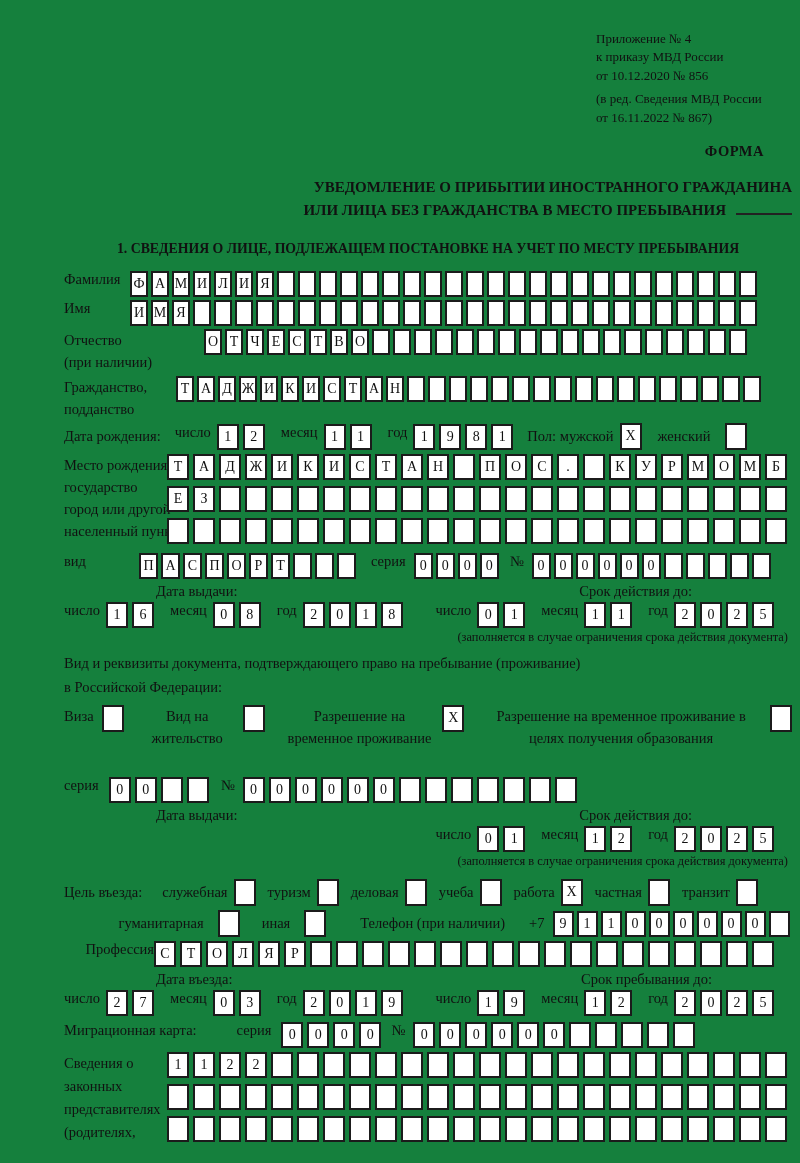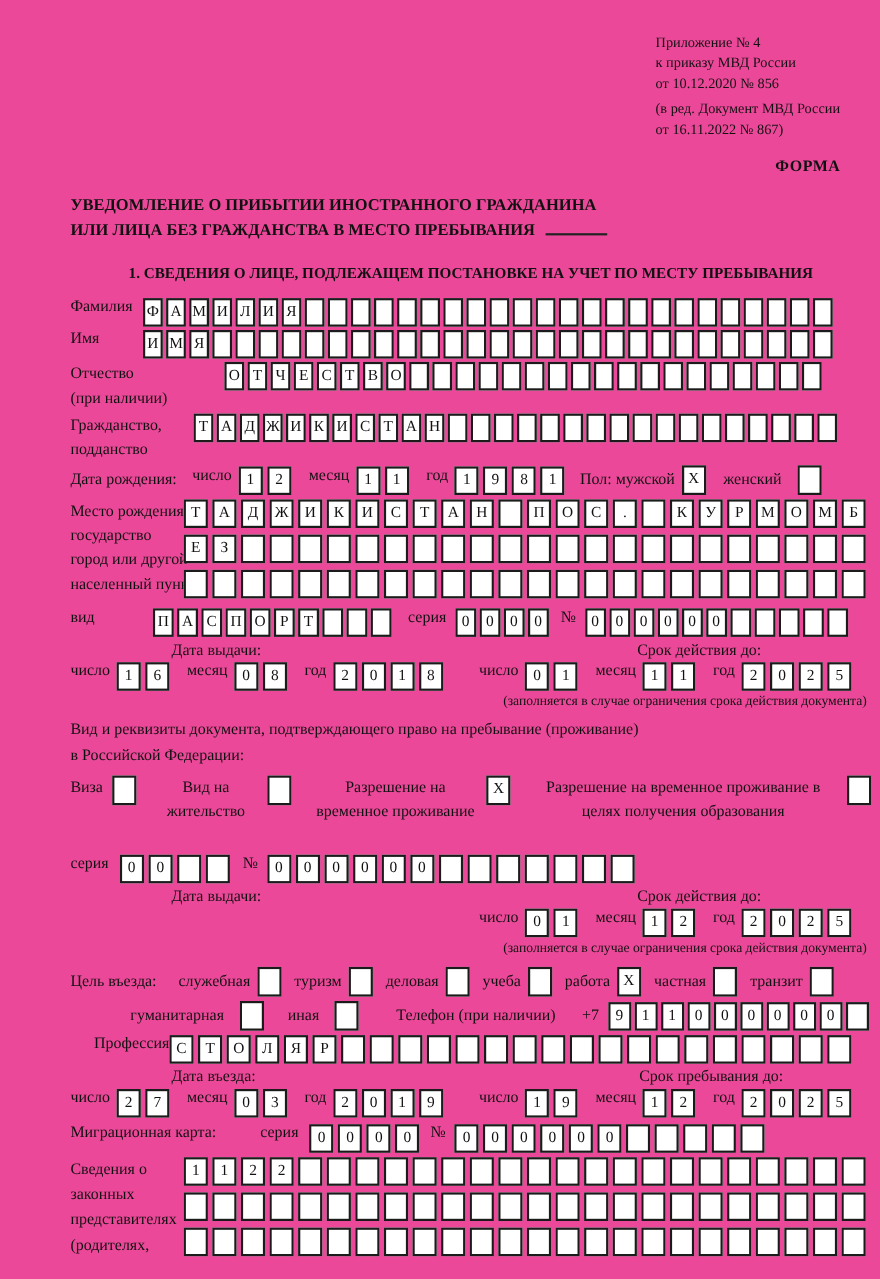--- a/index.html
+++ b/index.html
@@ -1,23 +1,23 @@
 <!DOCTYPE html>
 <html><head>
 <meta charset="utf-8">
 <style>
   html,body{margin:0;padding:0;background:#e8e8e8;}
-  .page{width:800px;height:1163px;margin:0 auto;background:#ec4899;box-sizing:border-box;
+  .page{width:800px;height:1163px;margin:0 auto;background:#15803d;box-sizing:border-box;
         padding:30px 8px 0 64px;overflow:hidden;position:relative;
         font-family:"Liberation Serif","DejaVu Serif",serif;color:#111;}
   
   .ref{margin-left:auto;width:196px;font-size:13px;line-height:1.42;}
   .ref .gap{margin-top:5px;}
   .forma{text-align:right;padding-right:28px;font-weight:bold;font-size:14.5px;margin-top:16px;letter-spacing:.5px;}
-  .title{margin-top:16px;text-align:left;font-weight:bold;font-size:15px;line-height:1.5;}
+  .title{margin-top:16px;text-align:right;font-weight:bold;font-size:15px;line-height:1.5;}
   .blank{display:inline-block;width:56px;border-bottom:2px solid #222;height:13px;margin-left:10px;}
   .sec{margin-top:20px;margin-bottom:14px;text-align:center;font-weight:bold;font-size:13.8px;}
   
   .row{display:flex;align-items:flex-start;margin-bottom:3px;font-size:14.5px;}
   .lbl{white-space:nowrap;}
   .lblcol{display:flex;flex-direction:column;line-height:22px;}
   .w65{width:66px;flex:none;}
   .w140{width:140px;flex:none;}
   .w112{width:112px;flex:none;}
   .w95{width:95px;flex:none;}
@@ -58,21 +58,21 @@
 </style>
 </head>
 <body>
 
 <div class="page">
 
   <div class="ref">
     <div>Приложение № 4</div>
     <div>к приказу МВД России</div>
     <div>от 10.12.2020 № 856</div>
-    <div class="gap">(в ред. Документ МВД России</div>
+    <div class="gap">(в ред. Сведения МВД России</div>
     <div>от 16.11.2022 № 867)</div>
   </div>
 
   <div class="forma">ФОРМА</div>
 
   <div class="title">
     <div>УВЕДОМЛЕНИЕ О ПРИБЫТИИ ИНОСТРАННОГО ГРАЖДАНИНА</div>
     <div><span>ИЛИ ЛИЦА БЕЗ ГРАЖДАНСТВА В МЕСТО ПРЕБЫВАНИЯ</span><span class="blank"></span></div>
   </div>
 

